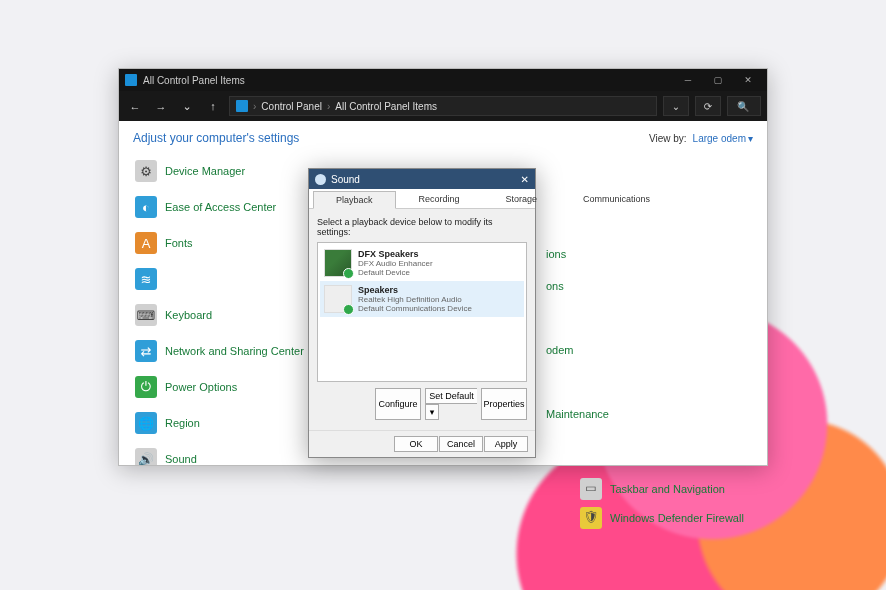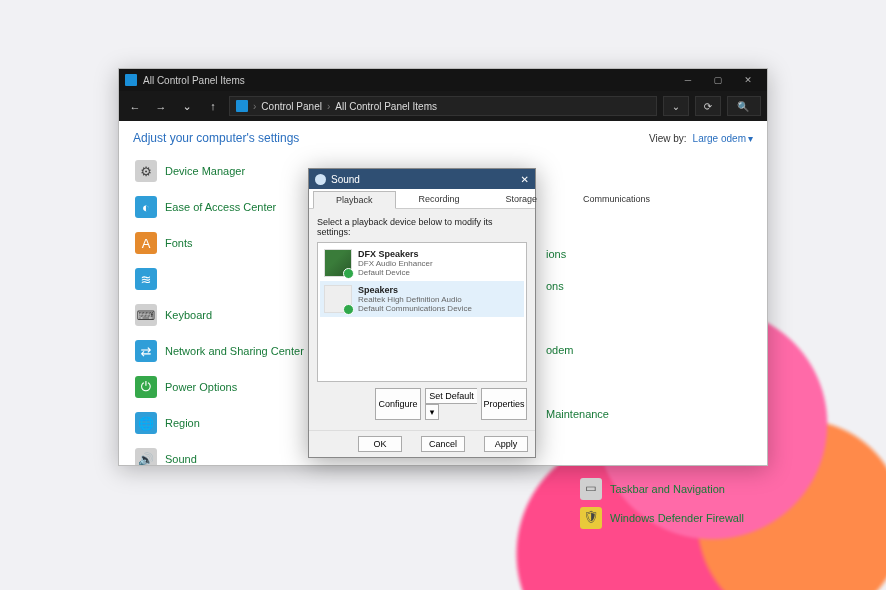--- a/index.html
+++ b/index.html
@@ -93,21 +93,21 @@
   .dev-item.selected { background:#e2f0fb; }
   .dev-icon { width:28px; height:28px; border:1px solid #ddd; background:#fafafa; position:relative; }
   .dev-icon.dfx { background:linear-gradient(135deg,#3a7c3a 40%,#2a5a2a 100%); }
   .dev-icon.spk { background:#eee; }
   .dev-check { position:absolute; right:-3px; bottom:-3px; width:11px; height:11px; background:#2fa84a; border-radius:50%; border:1px solid #fff; }
   .dev-info { display:flex; flex-direction:column; }
   .dev-name { font-size:9px; font-weight:600; color:#222; }
   .dev-det { font-size:8px; color:#666; }
   .dev-stat { font-size:8px; color:#666; }
   .dlg-foot { display:flex; justify-content:flex-end; gap:4px; padding: 6px 0 2px 0; }
-  .dlg-foot2 { display:flex; justify-content:flex-end; gap:19px; padding: 5px 7px; background:#f0f0f0; border-top:1px solid #ddd; }
+  .dlg-foot2 { display:flex; justify-content:flex-end; gap:1px; padding: 5px 7px; background:#f0f0f0; border-top:1px solid #ddd; }
   .btn { background:#fdfdfd; border:1px solid #aaa; font-size:9px; padding: 2px 0; text-align:center; }
   .btn-sm { width: 46px; }
   .btn-md { width: 44px; }
   .split { display:flex;flex-direction:column; }
   .split .btn:first-child { width:52px; border-right:none; }
   .split .btn:last-child { width:14px; }
 </style>
 </head>
 <body>
 

